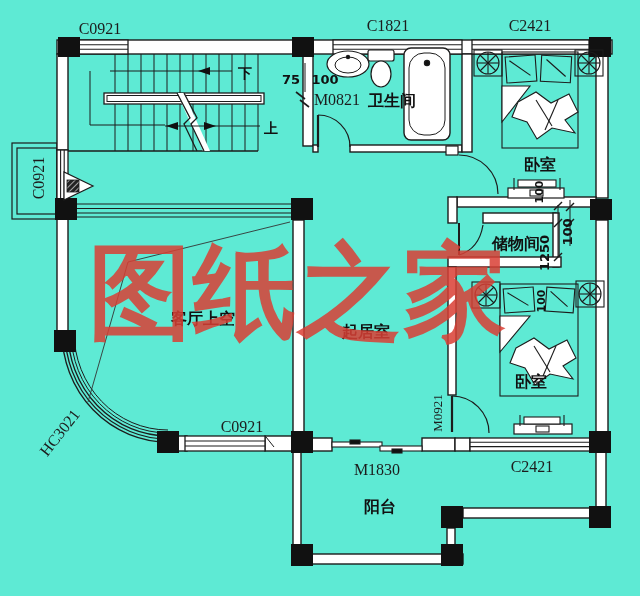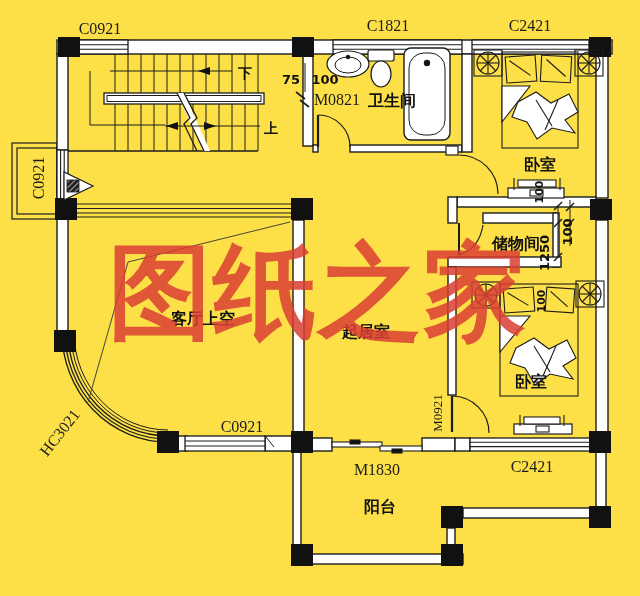--- a/index.html
+++ b/index.html
@@ -1,17 +1,17 @@
 <!DOCTYPE html>
 <html><head>
 <meta charset="utf-8">
 <style>
   html,body{margin:0;padding:0;background:#ffffff;}
-  .plan{position:relative;width:640px;height:596px;background:#fde047;overflow:hidden;
-        font-family:"Liberation Sans",sans-serif;text-align:right;}
+  .plan{position:relative;width:640px;height:596px;background:#5eead4;overflow:hidden;
+        font-family:"Liberation Sans",sans-serif;}
   svg{position:absolute;left:0;top:0;}
   .code{font-family:"Liberation Serif",serif;font-size:16px;fill:#1c1c1c;}
   .code-sm{font-family:"Liberation Serif",serif;font-size:13px;fill:#1c1c1c;}
   .cjk{font-family:"Liberation Sans",sans-serif;font-size:16px;font-weight:bold;fill:#111;}
   .cjk-sm{font-family:"Liberation Sans",sans-serif;font-size:14px;font-weight:bold;fill:#111;}
   .dim{font-family:"DejaVu Sans",sans-serif;font-size:13px;font-weight:bold;fill:#111;}
   .dim-sm{font-family:"DejaVu Sans",sans-serif;font-size:11px;font-weight:bold;fill:#111;}
   .watermark{position:absolute;left:88px;top:238px;width:440px;
      font-family:"Liberation Serif",serif;font-size:104px;line-height:1.05;font-weight:bold;
      color:rgba(217,62,52,0.85);white-space:nowrap;pointer-events:none;letter-spacing:1px;}

